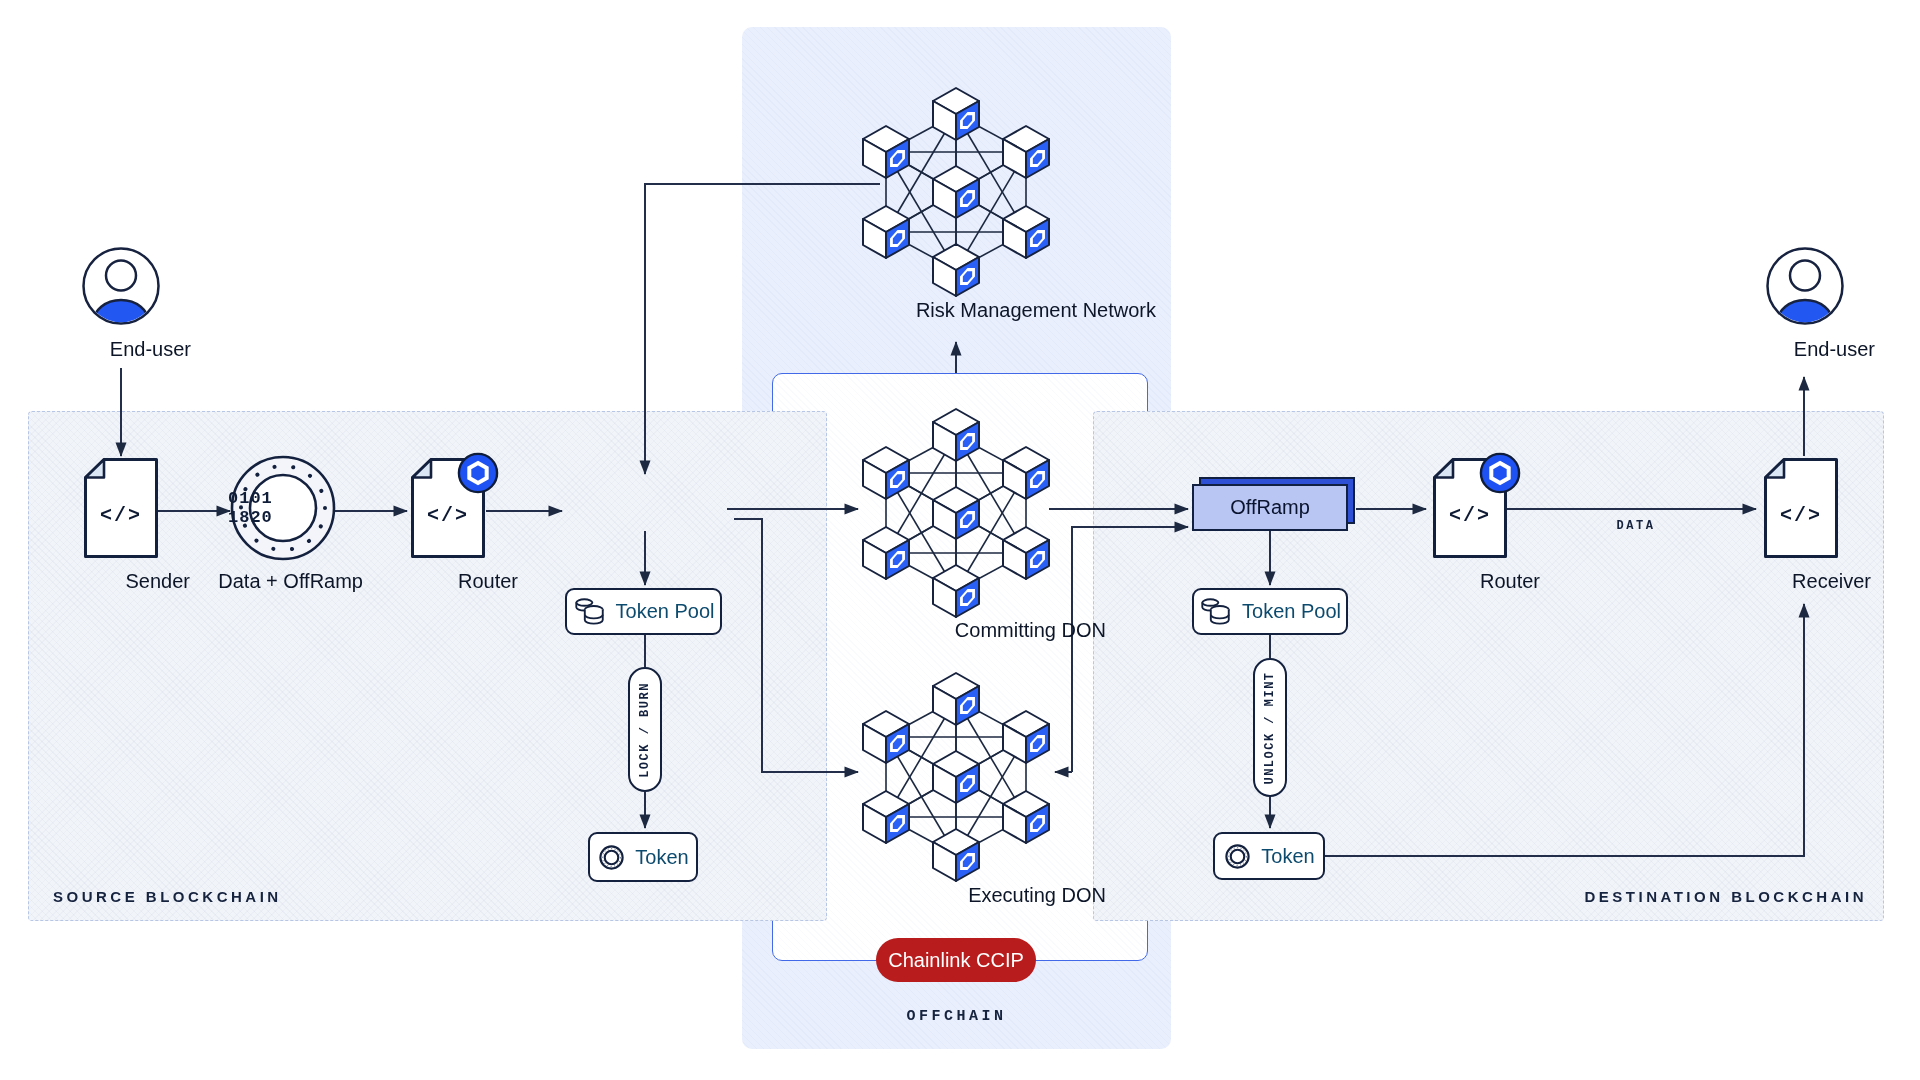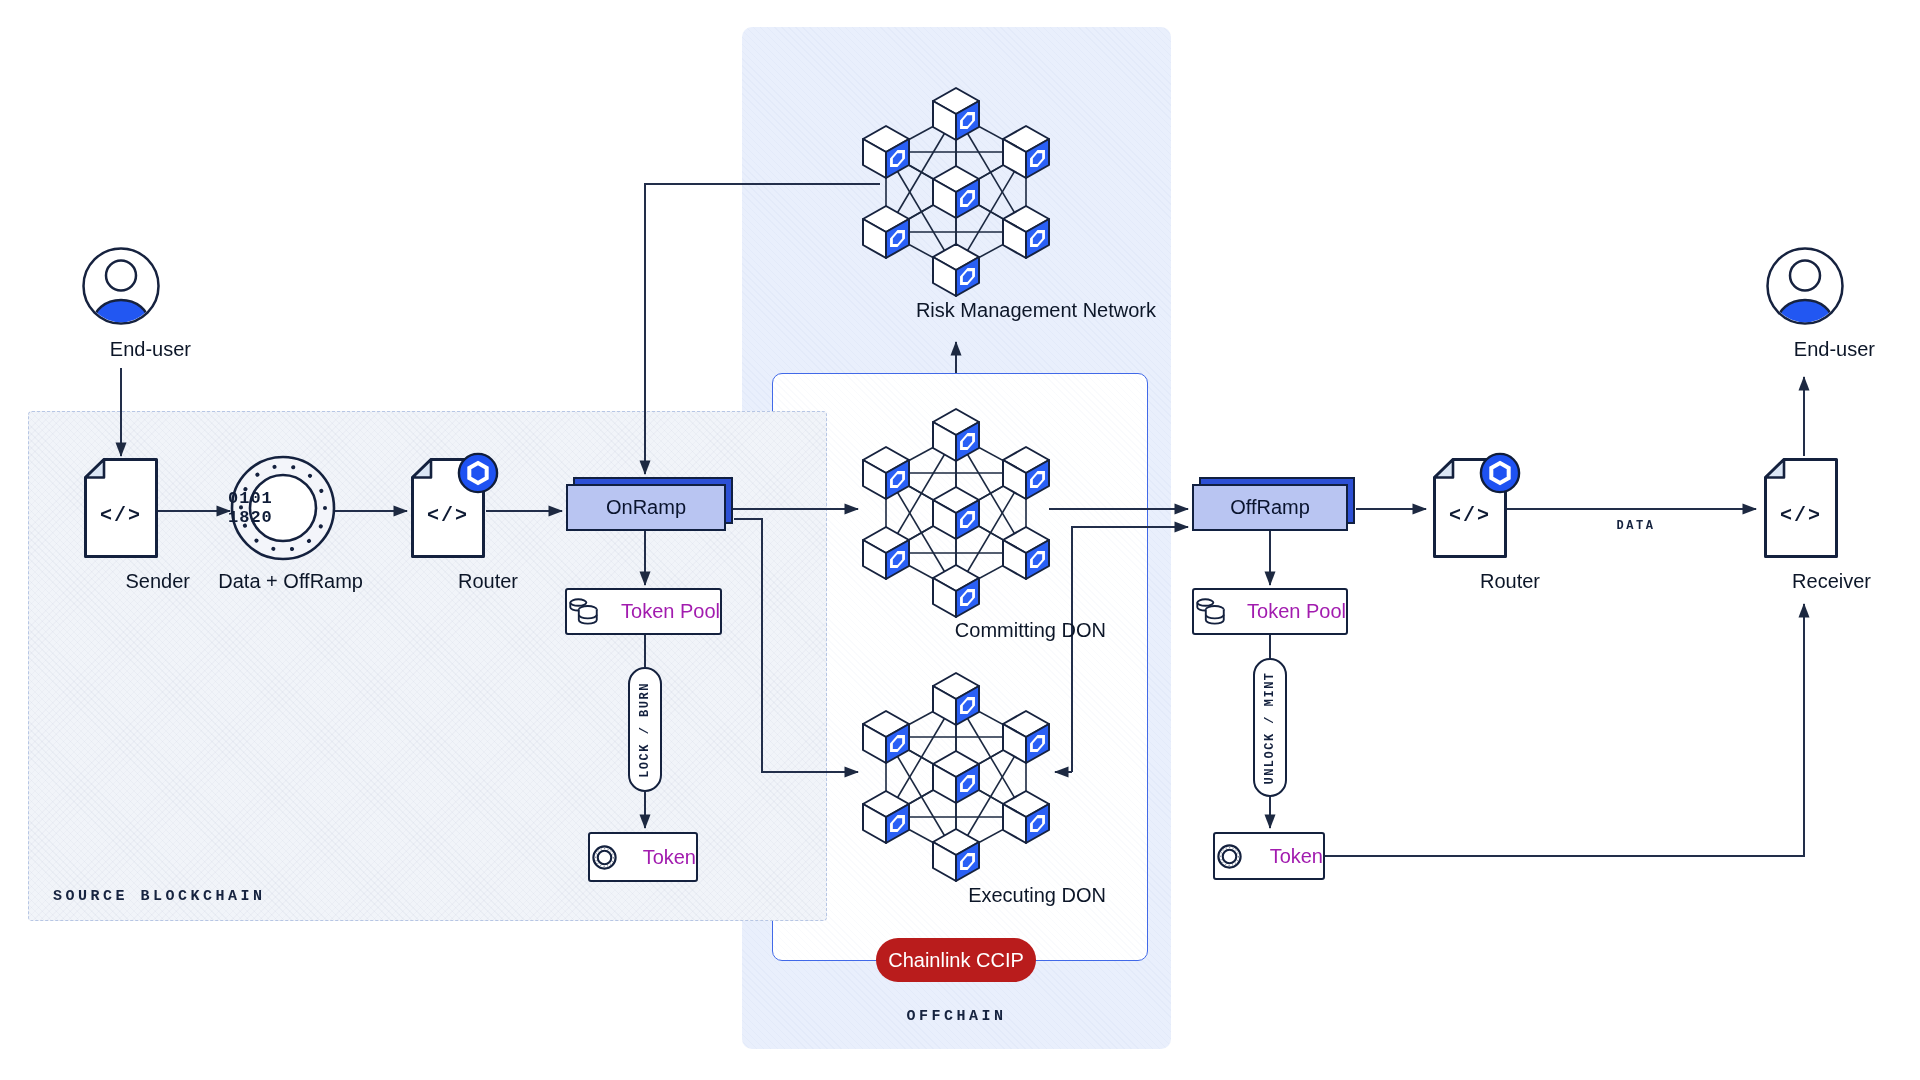--- a/index.html
+++ b/index.html
@@ -12,35 +12,35 @@
     background-image:repeating-linear-gradient(45deg,rgba(120,145,200,.05) 0 1px,transparent 1px 5px);}
   .ccip-box{position:absolute;left:772px;top:373px;width:376px;height:588px;background:#ffffff;
     background-image:repeating-linear-gradient(45deg,rgba(120,145,200,.04) 0 1px,transparent 1px 5px);
     border:1.5px solid #4169e8;border-radius:10px;z-index:2;}
   .chain-region{position:absolute;top:411px;height:510px;z-index:3;
     background-color:#f1f4f9;border:1.5px dashed #b7c6e4;border-radius:4px;
     background-image:repeating-linear-gradient(45deg,rgba(98,116,160,.055) 0 1px,transparent 1px 5px),
                      repeating-linear-gradient(-45deg,rgba(98,116,160,.04) 0 1px,transparent 1px 5px);}
   .src-region{left:28px;width:799px;}
   .dst-region{left:1093px;width:791px;}
-  .rlabel{position:absolute;font-family:Liberation Mono, monospace;font-weight:700;font-size:15px;
+  .rlabel{position:absolute;font-family:Liberation Sans, sans-serif;font-weight:700;font-size:15px;
     letter-spacing:3.5px;color:#16233f;white-space:nowrap;}
   .src-region .rlabel{left:24px;bottom:15px;}
   .dst-region .rlabel{right:16px;bottom:15px;}
   .offchain-label{position:absolute;left:742px;top:1008px;width:429px;text-align:center;z-index:5;
     font-family:"Liberation Mono",monospace;font-weight:700;font-size:15px;letter-spacing:3.5px;color:#16233f;}
   
   #wires{position:absolute;left:0;top:0;z-index:4;}
   
   .node{position:absolute;z-index:5;}
   .nlabel{position:absolute;text-align:right;font-size:20px;font-weight:500;color:#0c1628;
     white-space:nowrap;z-index:5;}
-  .box{position:absolute;background:#fff;border:2.5px solid #14213e;border-radius:3px;z-index:5;
-    display:flex;align-items:center;justify-content:space-between;gap:9px;
-    font-size:20px;font-weight:500;color:#a21caf;}
+  .box{position:absolute;background:#fff;border:2.5px solid #14213e;border-radius:9px;z-index:5;
+    display:flex;align-items:center;justify-content:center;gap:9px;
+    font-size:20px;font-weight:500;color:#0c4a6e;}
   .ramp{position:absolute;z-index:5;}
   .ramp-back{position:absolute;right:0;top:0;width:160px;height:47px;background:#2d50d5;
     border:2.5px solid #112040;}
   .ramp-front{position:absolute;left:0;bottom:0;width:160px;height:47px;background:#b9c5f2;
     border:2.5px solid #112040;display:flex;align-items:center;justify-content:center;
     font-size:20px;font-weight:500;color:#0a142e;}
   .vpill{position:absolute;background:#fff;border:2.5px solid #14213e;border-radius:18px;z-index:5;}
   .vtext{position:absolute;left:50%;top:50%;transform:translate(-50%,-50%) rotate(-90deg);
     white-space:nowrap;font-family:"Liberation Mono",monospace;font-weight:700;font-size:12px;
     letter-spacing:1.5px;color:#14213e;}
@@ -57,20 +57,23 @@
 </style>
 </head>
 <body>
 
 <div class="canvas">
 
   <div class="offchain-region"></div>
   <div class="ccip-box"></div>
   <div class="chain-region src-region">
     <span class="rlabel">SOURCE BLOCKCHAIN</span>
+  </div>
+  <div class="chain-region dst-region">
+    <span class="rlabel">DESTINATION BLOCKCHAIN</span>
   </div>
 
   <svg id="wires" width="1920" height="1080">
     <defs>
       <marker id="ah" markerUnits="userSpaceOnUse" markerWidth="16" markerHeight="13" refX="14" refY="6" orient="auto">
         <path d="M0.5,0.5 L15,6 L0.5,11.5 Z" fill="#1d2941"></path>
       </marker>
       <clipPath id="pcL">
           <circle cx="40" cy="40" r="36.2"></circle>
         </clipPath>
@@ -341,26 +344,20 @@
     </svg>
   </div>
   <div class="badge" style="left:457px;top:452px">
     <svg width="42" height="42" viewBox="0 0 44 44">
       <circle cx="22" cy="22" r="20" fill="#1e52f2" stroke="#101d3a" stroke-width="2.5"></circle>
       <polygon points="22,11.5 31.1,16.75 31.1,27.25 22,32.5 12.9,27.25 12.9,16.75" fill="none" stroke="#ffffff" stroke-width="4.2"></polygon>
     </svg>
   </div>
   <div class="nlabel" style="left:378px;top:570px;width:140px">Router</div>
 
-  <div class="ramp" style="left:566px;top:477px;width:167px;height:54px">
-    <div class="ramp-back"></div>
-    <div class="ramp-front">
-      <span>OnRamp</span>
-    </div>
-  </div>
 
   <div class="box" style="left:565px;top:588px;width:157px;height:47px">
     <svg width="34" height="31" viewBox="0 0 36 32">
       <g fill="#ffffff" stroke="#14213e" stroke-width="2">
         <ellipse cx="12" cy="6.5" rx="8.5" ry="3.4"></ellipse>
         <path d="M3.5,6.5 V11.5 c0,1.9 3.8,3.4 8.5,3.4 0.4,0 0.9,0 1.3,-0.04" fill="none"></path>
         <ellipse cx="22" cy="14" rx="9.5" ry="3.8"></ellipse>
         <path d="M12.5,14 V25 c0,2.1 4.25,3.8 9.5,3.8 s9.5,-1.7 9.5,-3.8 V14" fill="#ffffff"></path>
         <path d="M12.5,19.5 c0,2.1 4.25,3.8 9.5,3.8 s9.5,-1.7 9.5,-3.8" fill="none"></path>
       </g>

